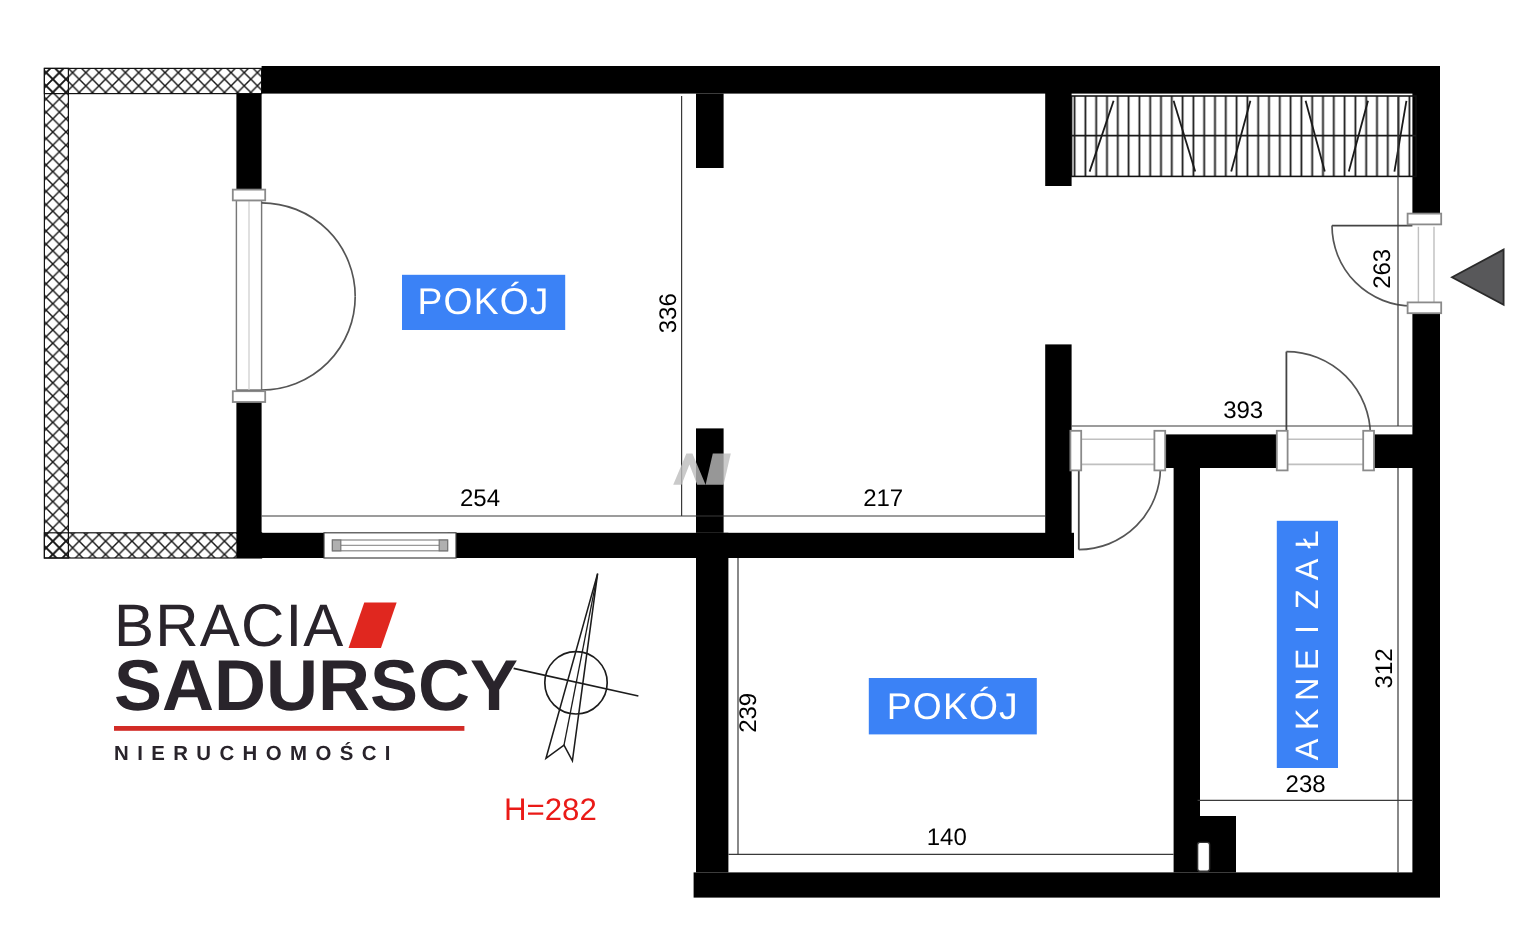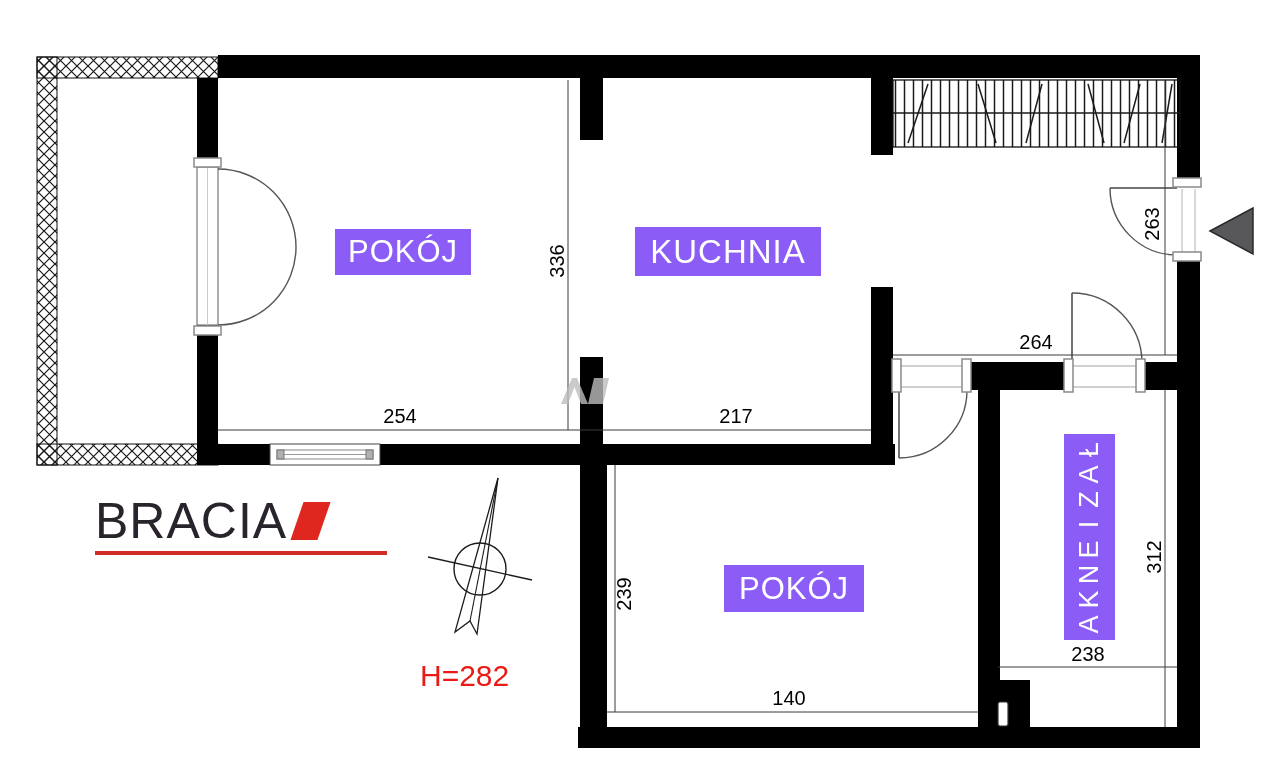--- a/index.html
+++ b/index.html
@@ -1,28 +1,28 @@
 <!DOCTYPE html>
 <html><head>
 <meta charset="utf-8">
 <style>
   html,body{margin:0;padding:0;background:#fff;}
   #stage{position:relative;width:1280px;height:778px;background:#ffffff;overflow:hidden;
          font-family:"Liberation Sans","DejaVu Sans",sans-serif;}
   #plan-svg{position:absolute;left:0;top:0;}
   .abs{position:absolute;}
-  .room-label{background:#8b5cf6;color:#fff;display:flex;align-items:center;justify-content:center;
+  .room-label{background:#3b82f6;color:#fff;display:flex;align-items:center;justify-content:center;
               letter-spacing:1px;font-weight:400;}
   .dim{color:#000;font-size:20px;text-align:center;width:60px;height:22px;line-height:22px;}
   .dim-v{transform:rotate(-90deg);}
   .vletters{display:flex;flex-direction:column;align-items:center;justify-content:center;
             font-size:27px;letter-spacing:0;}
   .vletters span{display:block;height:25px;line-height:25px;width:100%;text-align:center;
                  transform:rotate(-90deg);}
-  #height-note{color:#ea1a17;font-size:30px;font-weight:400;}
+  #height-note{color:#ea1a17;font-size:26px;font-weight:400;}
   #logo{left:95px;top:498px;width:300px;}
   #logo .row1{display:flex;align-items:flex-start;}
   #logo .brand1{font-size:50px;line-height:46px;font-weight:400;color:#29242b;letter-spacing:1px;text-align:right;}
   #logo .red-mark{width:27px;height:38px;background:#e0271f;transform:skewX(-19deg);
                   margin-left:10px;margin-top:4px;}
   #logo .brand2{font-size:60px;line-height:52px;font-weight:700;color:#29242b;letter-spacing:0px;margin-top:2px;}
   #logo .red-line{width:292px;height:4px;background:#d22b26;margin-top:7px;}
   #logo .tagline{font-size:17px;font-weight:600;color:#29242b;letter-spacing:7px;margin-top:9px;}
 </style>
 </head>
@@ -147,46 +147,47 @@
       <line x1="498" y1="478" x2="470" y2="621" stroke-width="1.1"></line>
     </g>
 
     <g fill="#bdbdbd" opacity="0.8">
       <path d="M561,404 L572,378 L577,378 L588,404 L581,404 L574.5,387 L568,404 Z"></path>
       <path d="M594,378 L609,378 L603,404 L588,404 Z"></path>
     </g>
   </svg>
 
   <div class="abs room-label" style="left:335px;top:229px;width:136px;height:46px;font-size:31px;">POKÓJ</div>
-  <div class="abs room-label" style="left:635px;top:227px;width:186px;height:49px;font-size:33px;">KUCHNIA</div>
   <div class="abs room-label" style="left:724px;top:565px;width:140px;height:47px;font-size:31px;">POKÓJ</div>
   <div class="abs room-label vletters" style="left:1064px;top:434px;width:51px;height:206px;">
       <span>Ł</span>
       <span>A</span>
       <span>Z</span>
       <span>I</span>
       <span>E</span>
       <span>N</span>
       <span>K</span>
       <span>A</span>
     </div>
 
   <div class="abs dim" style="left:370px;top:405px;">254</div>
   <div class="abs dim dim-v" style="left:527px;top:250px;">336</div>
   <div class="abs dim" style="left:706px;top:405px;">217</div>
-  <div class="abs dim" style="left:1006px;top:331px;">264</div>
+  <div class="abs dim" style="left:1006px;top:331px;">393</div>
   <div class="abs dim dim-v" style="left:1122px;top:213px;">263</div>
   <div class="abs dim dim-v" style="left:1124px;top:546px;">312</div>
   <div class="abs dim" style="left:1058px;top:643px;">238</div>
   <div class="abs dim dim-v" style="left:594px;top:583px;">239</div>
   <div class="abs dim" style="left:759px;top:687px;">140</div>
 
   <div class="abs" id="height-note" style="left:420px;top:659px;">H=282</div>
 
   <div class="abs" id="logo">
     <div class="row1">
       <span class="brand1">BRACIA</span>
       <span class="red-mark"></span>
     </div>
+    <div class="brand2">SADURSCY</div>
     <div class="red-line"></div>
+    <div class="tagline">NIERUCHOMOŚCI</div>
   </div>
 
 </div>
 
 </body></html>

